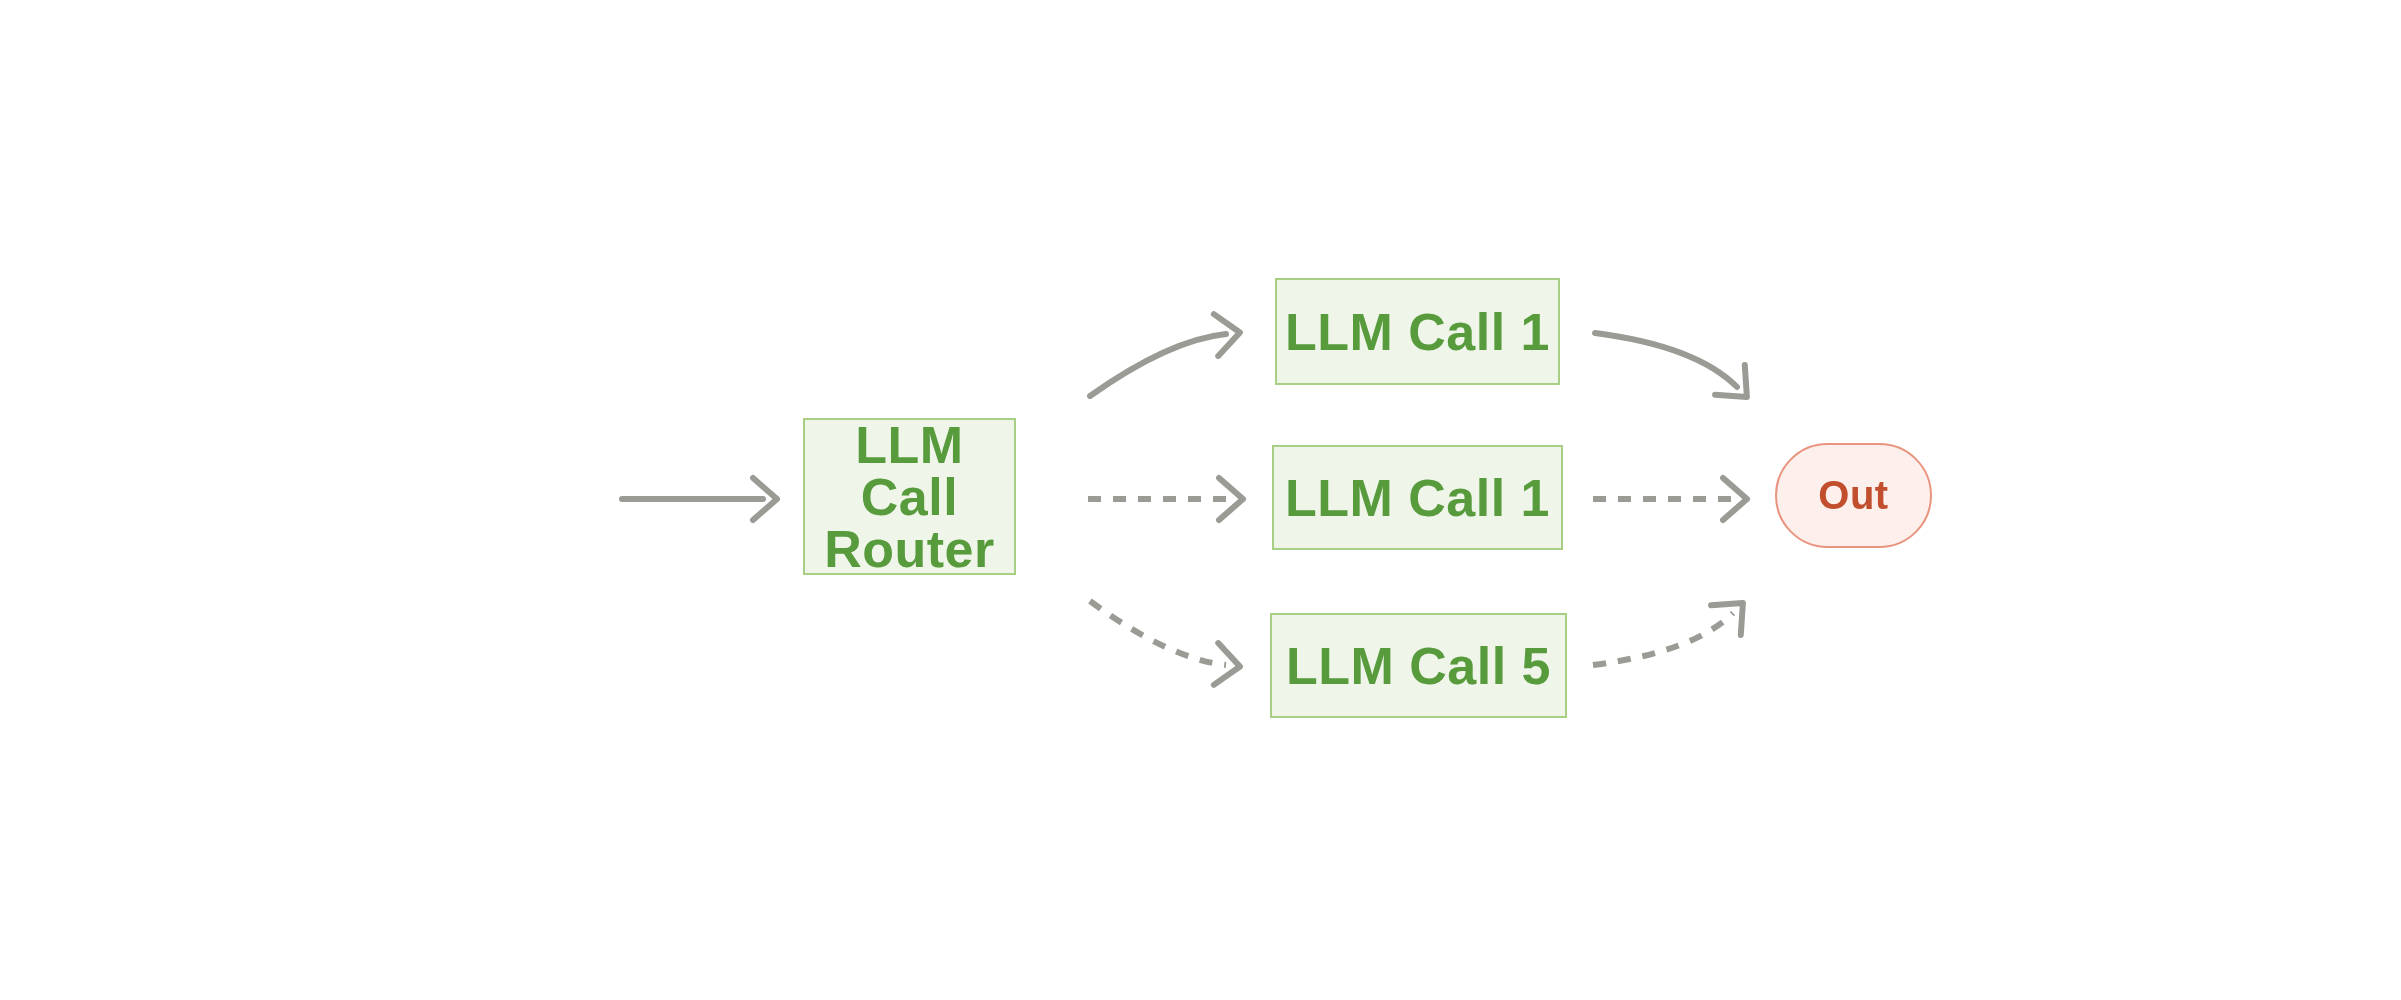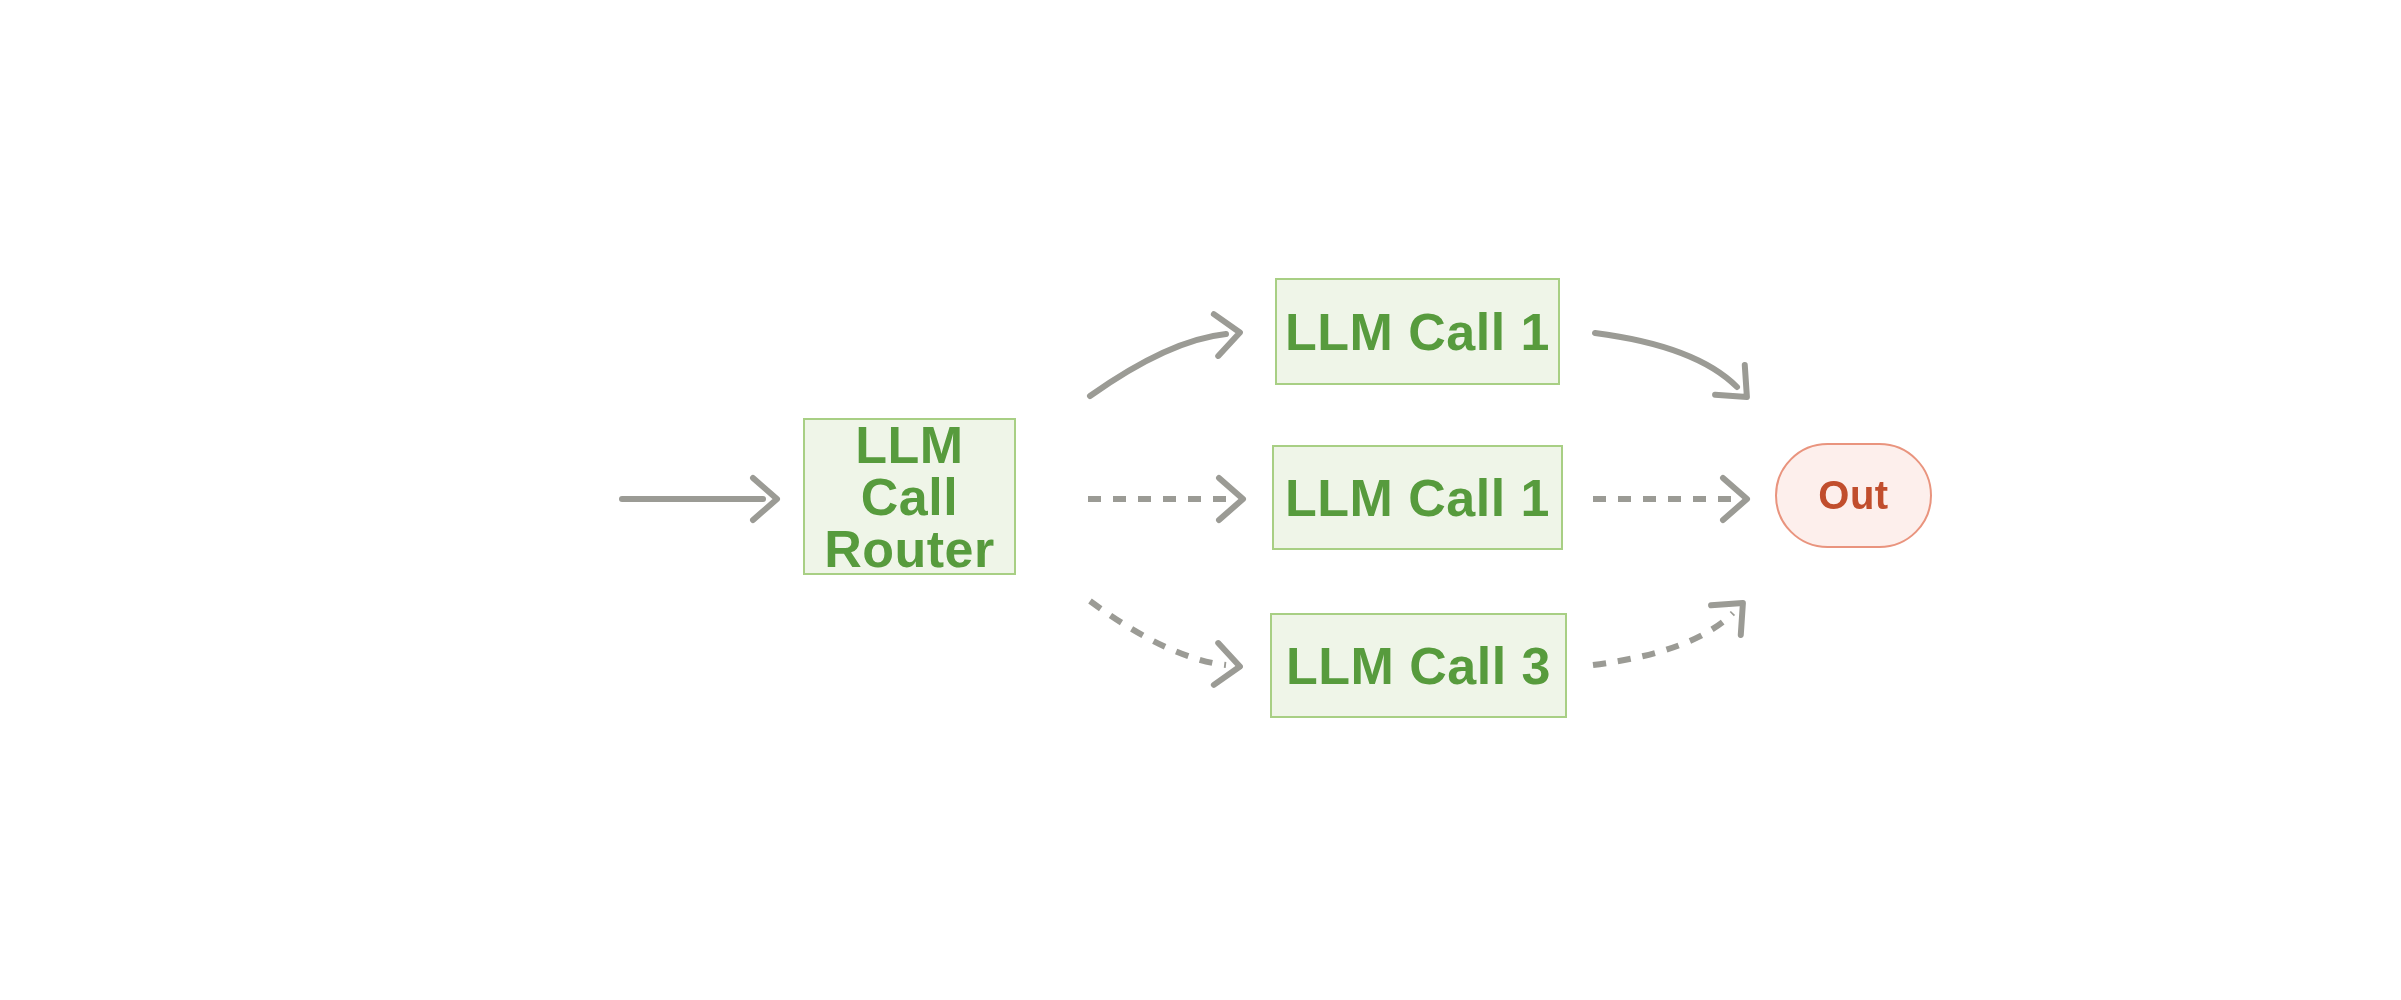--- a/index.html
+++ b/index.html
@@ -97,20 +97,20 @@
 
   <div class="node box" style="left:1275px;top:278px;width:285px;height:107px;">
     <span>LLM Call 1</span>
   </div>
 
   <div class="node box" style="left:1272px;top:445px;width:291px;height:105px;">
     <span>LLM Call 1</span>
   </div>
 
   <div class="node box" style="left:1270px;top:613px;width:297px;height:105px;">
-    <span>LLM Call 3</span>
+    <span>LLM Call 5</span>
   </div>
 
   <div class="node pill stadium" style="left:1775px;top:443px;width:157px;height:105px;">
     <span>Out</span>
   </div>
 
 </div>
 
 </body></html>

